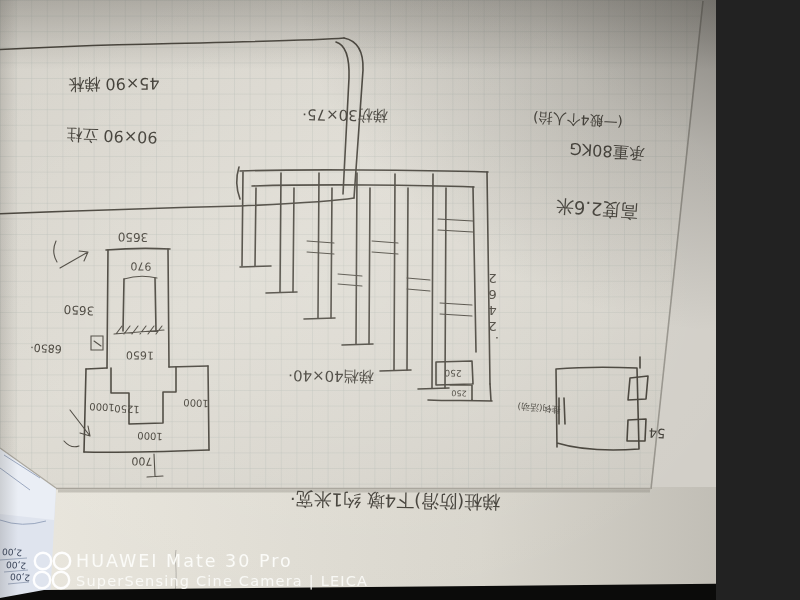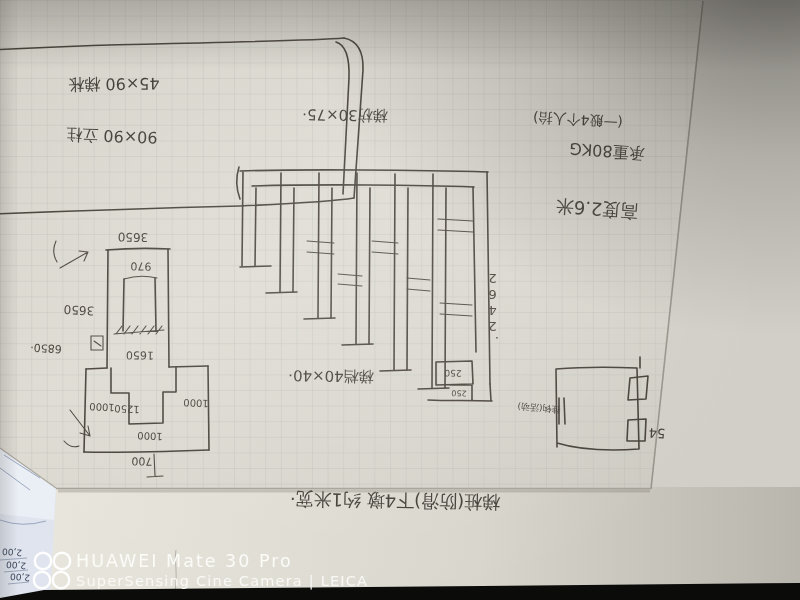--- a/index.html
+++ b/index.html
@@ -1,16 +1,16 @@
 <!DOCTYPE html>
 <html><head>
 <meta charset="utf-8">
 <style>
   html,body{margin:0;padding:0;background:#222;}
-  .scene{position:relative;width:800px;height:600px;overflow:hidden;background:#cfccc5;}
+  .scene{position:relative;width:716px;height:600px;overflow:hidden;background:#cfccc5;}
   svg{display:block;}
   .hw{font-family:"DejaVu Sans",sans-serif;fill:#403d36;}
   .hw-d{font-family:"DejaVu Sans",sans-serif;fill:#454139;}
   .ink{stroke:#454139;stroke-width:1.6;fill:none;stroke-linecap:round;stroke-linejoin:round;}
   .ink-thin{stroke:#4a463e;stroke-width:1.1;fill:none;stroke-linecap:round;}
   .bp-text{font-family:"DejaVu Sans",sans-serif;fill:#39445a;}
   .wm-text{font-family:"DejaVu Sans",sans-serif;fill:#fbfbf8;}
 </style>
 </head>
 <body>

